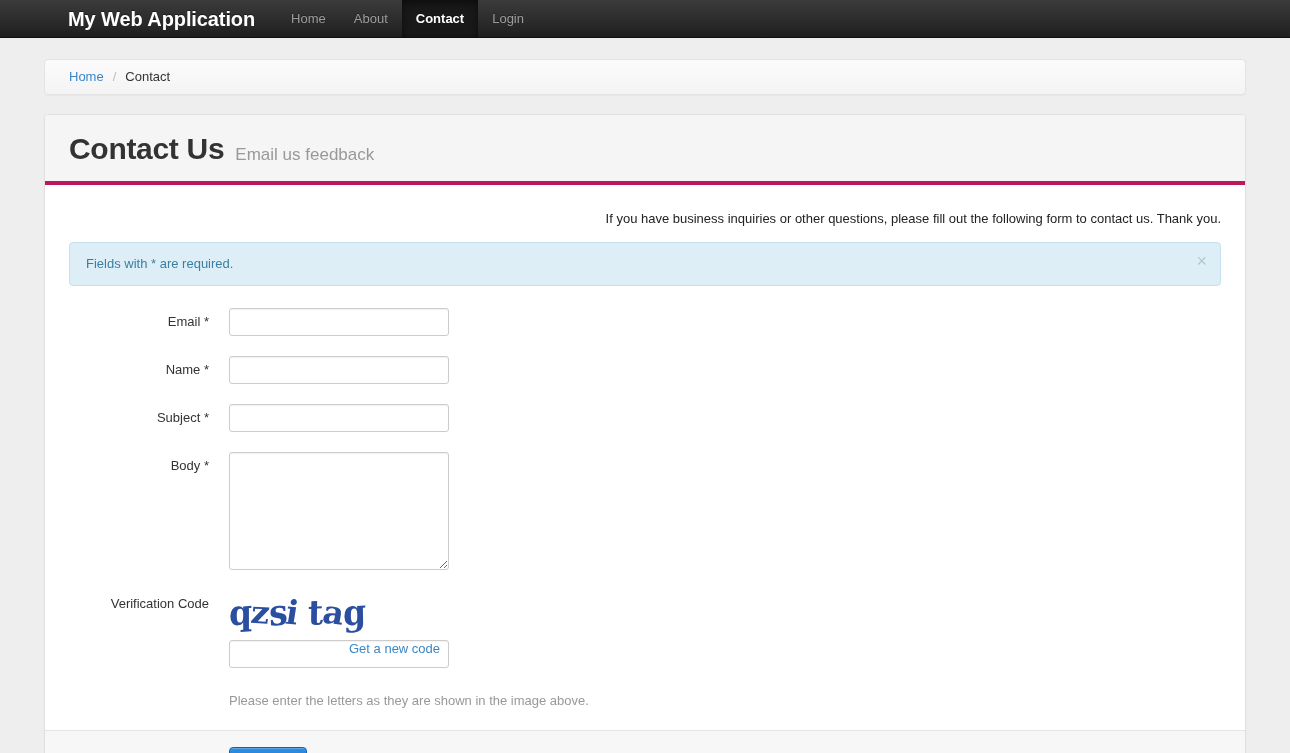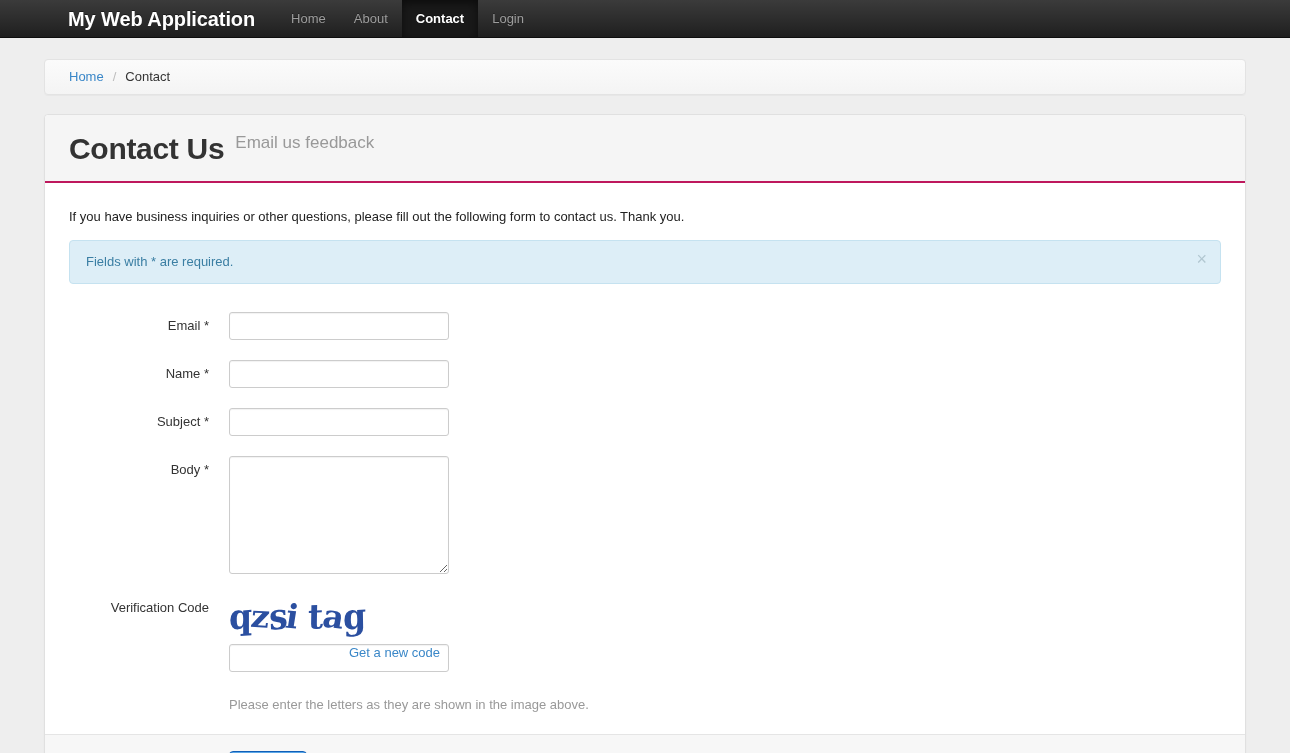--- a/index.html
+++ b/index.html
@@ -91,25 +91,25 @@
   
   .panel {
     margin-top: 19px;
     background: #ffffff;
     border: 1px solid #e0e0e0;
     border-radius: 4px;
     box-shadow: 0 1px 2px rgba(0,0,0,0.04);
   }
   .panel-heading {
     background: #f5f5f5;
-    border-bottom: 2px solid #be185d;
+    border-bottom: 4px solid #be185d;
     border-radius: 4px 4px 0 0;
     padding: 18px 24px 16px 24px;
     display: flex;
-    align-items: flex-start;
+    align-items: flex-end;
   }
   .page-title {
     font-size: 30px;
     font-weight: bold;
     color: #333333;
     margin: 0;
     letter-spacing: -0.3px;
     line-height: 1.05;
   }
   .page-subtitle {
@@ -120,32 +120,33 @@
   }
   .panel-body {
     padding: 16px 24px 0 24px;
   }
 
   .intro {
     font-size: 13px;
     color: #222222;
     margin: 9px 0 14px 0;
     line-height: 1.45;
+    text-align: right;
   }
 
   
   .alert {
     position: relative;
     background: #ddeef7;
     border: 1px solid #c5e2f0;
     border-radius: 4px;
     padding: 11px 36px 12px 16px;
     color: #3a7ea3;
     font-size: 13px;
-    margin-bottom: 28px;
+    margin-bottom: 22px;
     min-height: 44px;
     display: flex;
     align-items: center;
   }
   .alert-close {
     position: absolute;
     right: 13px;
     top: 9px;
     font-size: 18px;
     line-height: 1;

